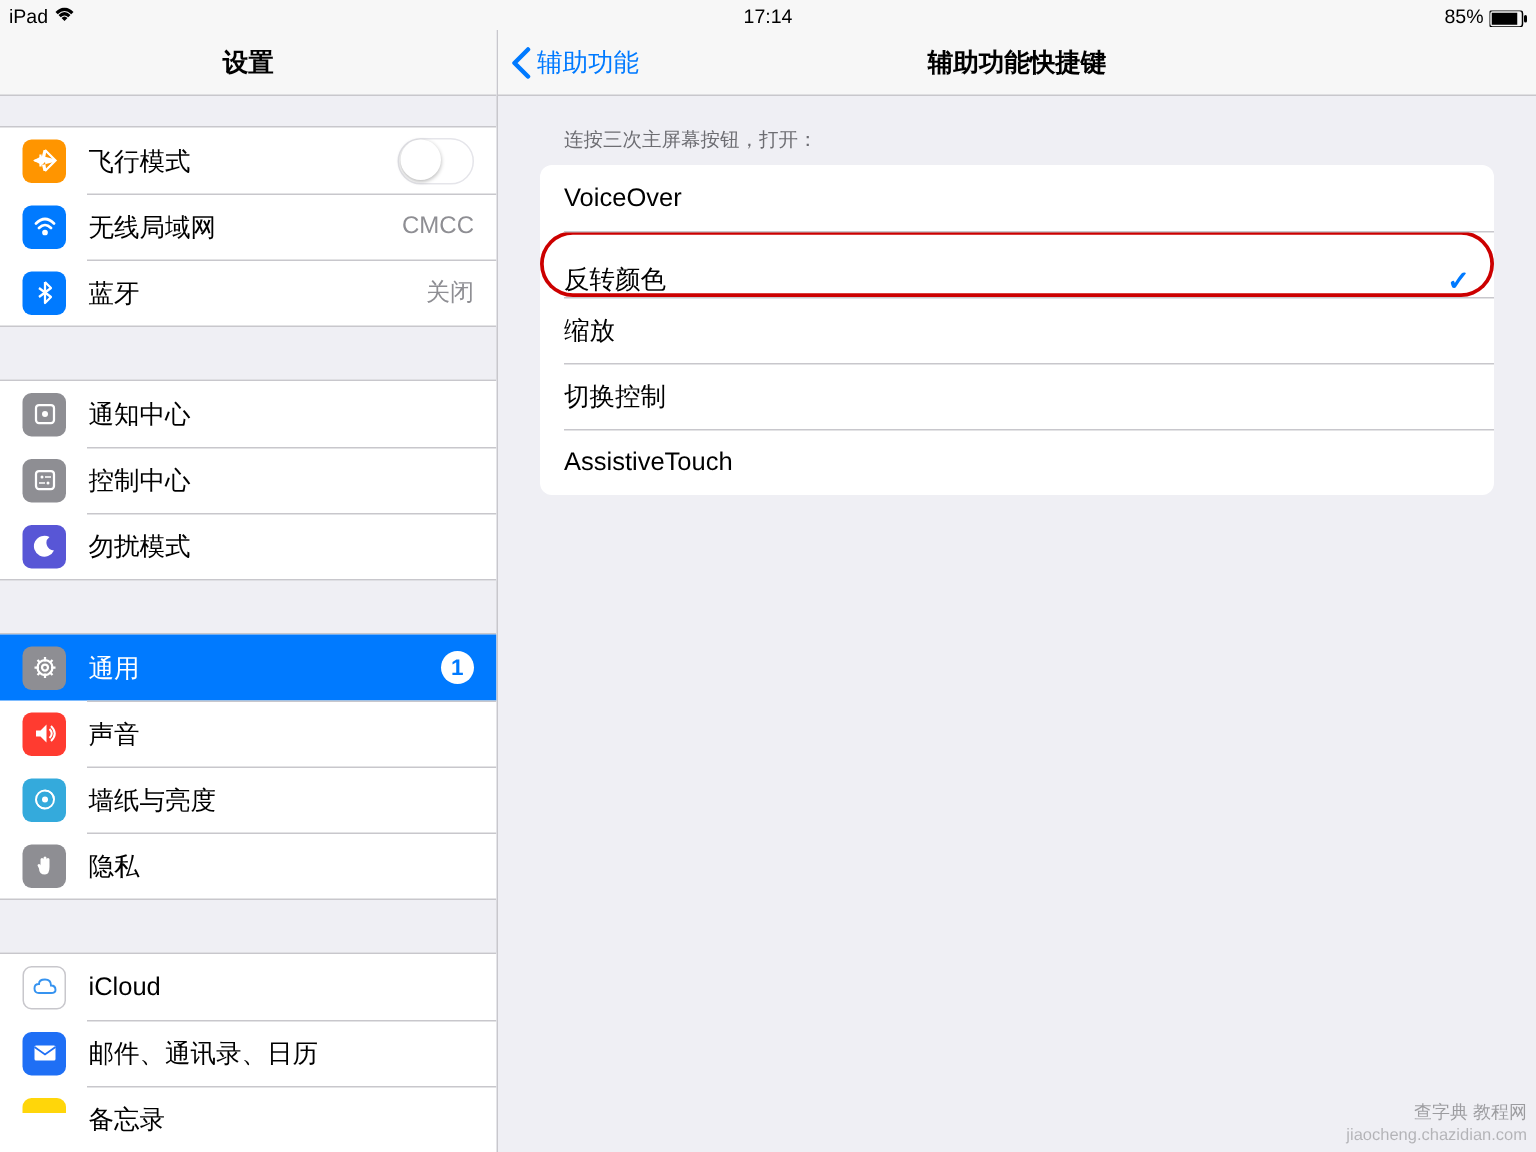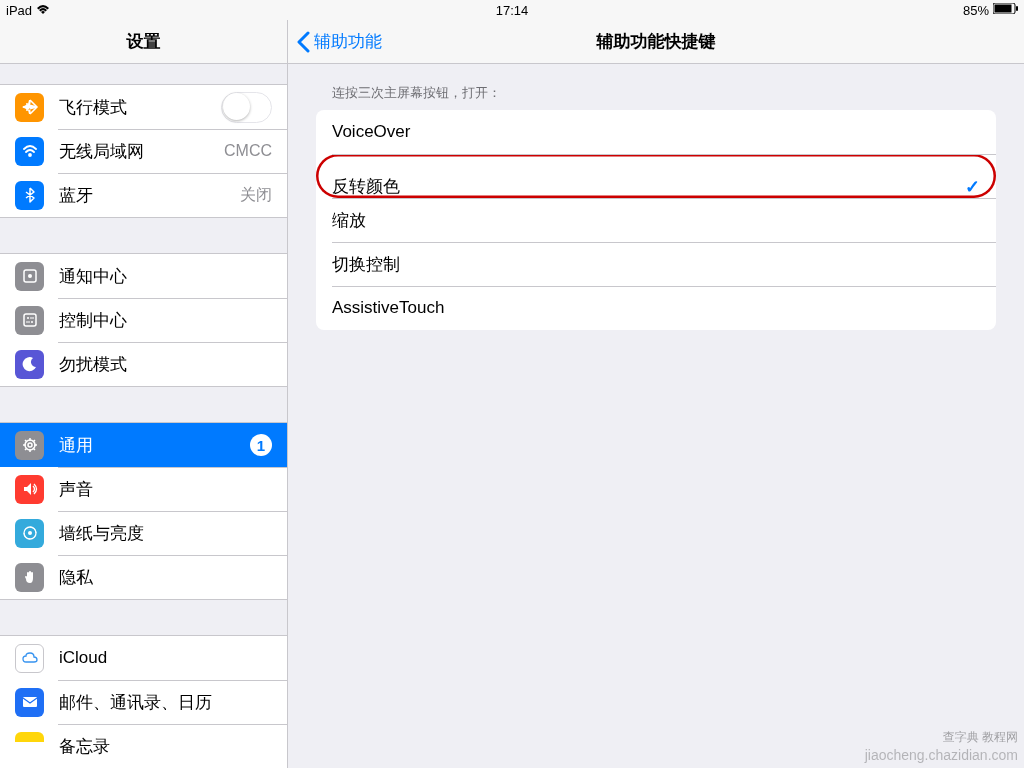--- a/index.html
+++ b/index.html
@@ -2,27 +2,27 @@
 <html><head>
 <meta charset="utf-8">
 <style>
 * { margin: 0; padding: 0; box-sizing: border-box; font-family: -apple-system, "Helvetica Neue", Arial, sans-serif; }
 body { width: 1024px; height: 768px; overflow: hidden; background: #efeff4; position: relative; }
 
 
 .status-bar { height: 20px; background: #f7f7f7; display: flex; align-items: center; padding: 0 6px; font-size: 13px; color: #000; position: relative; }
 .status-left { display: flex; align-items: center; gap: 4px; }
 .status-time { position: absolute; left: 50%; transform: translateX(-50%); font-weight: 500; }
-.status-right { margin-left: auto; display: flex; align-items: flex-start; gap: 4px; }
+.status-right { margin-left: auto; display: flex; align-items: flex-end; gap: 4px; }
 
 
 .container { display: flex; height: 748px; }
 
 
-.sidebar { width: 288px; background: #efeff4; border-right: 1px solid #c8c7cc; display: flex; flex-direction: column; }
+.sidebar { width: 332px; background: #efeff4; border-right: 1px solid #c8c7cc; display: flex; flex-direction: column; }
 .sidebar-header { height: 44px; background: #f7f7f7; border-bottom: 1px solid #c8c7cc; display: flex; align-items: center; justify-content: center; font-size: 17px; font-weight: 600; }
 .sidebar-scroll { flex: 1; overflow: hidden; }
 .group { background: #fff; margin-top: 35px; border-top: 1px solid #c8c7cc; border-bottom: 1px solid #c8c7cc; }
 .group:first-child { margin-top: 20px; }
 .row { height: 44px; display: flex; align-items: center; padding: 13px 15px; position: relative; font-size: 17px; color: #000; }
 .row + .row::before { content: ""; position: absolute; left: 58px; right: 0; top: 0; height: 1px; background: #c8c7cc; }
 .row .icon-box { width: 29px; height: 29px; border-radius: 6px; margin-right: 15px; display: flex; align-items: center; justify-content: center; flex-shrink: 0; }
 .row .label { flex: 1; }
 .row .value { color: #8e8e93; font-size: 16px; }
 .row.selected { background: #007aff; color: #fff; }
@@ -41,21 +41,21 @@
 .main-content { flex: 1; padding: 0 28px; }
 .section-header { font-size: 13px; color: #6d6d72; padding: 20px 16px 8px; }
 .list { background: #fff; border-radius: 8px; overflow: hidden; }
 .list-row { height: 44px; display: flex; align-items: center; padding: 0 16px; font-size: 17px; position: relative; border-radius: 22px; }
 .list-row + .list-row::before { content: ""; position: absolute; left: 16px; right: 0; top: 0; height: 1px; background: #c8c7cc; }
 .list-row.highlighted { box-shadow: inset 0 0 0 2.5px #cc0000; align-items: flex-end; }
 .checkmark { margin-left: auto; color: #007aff; font-size: 18px; font-weight: bold; }
 
 
 .watermark { position: absolute; bottom: 4px; right: 6px; text-align: right; font-size: 12px; color: rgba(0,0,0,0.35); line-height: 1.3; }
-.watermark .wm2 { font-size: 14px; color: rgba(0,0,0,0.25); }
+.watermark .wm2 { font-size: 11px; color: rgba(0,0,0,0.25); }
 
 
 .ic-orange { background: #ff9500; } .ic-blue { background: #007aff; }
 .ic-bluetooth { background: #007aff; } .ic-gray { background: #8e8e93; }
 .ic-moon { background: #5856d6; } .ic-gear { background: #8e8e93; }
 .ic-sound { background: #ff3b30; } .ic-wall { background: #34aadc; }
 .ic-hand { background: #8e8e93; } .ic-cloud { background: #fff; border: 1px solid #c8c7cc; }
 .ic-mail { background: #1f6ff5; } .ic-notes { background: linear-gradient(#ffd60a 35%, #fff 35%); }
 
 svg { display: block; }

